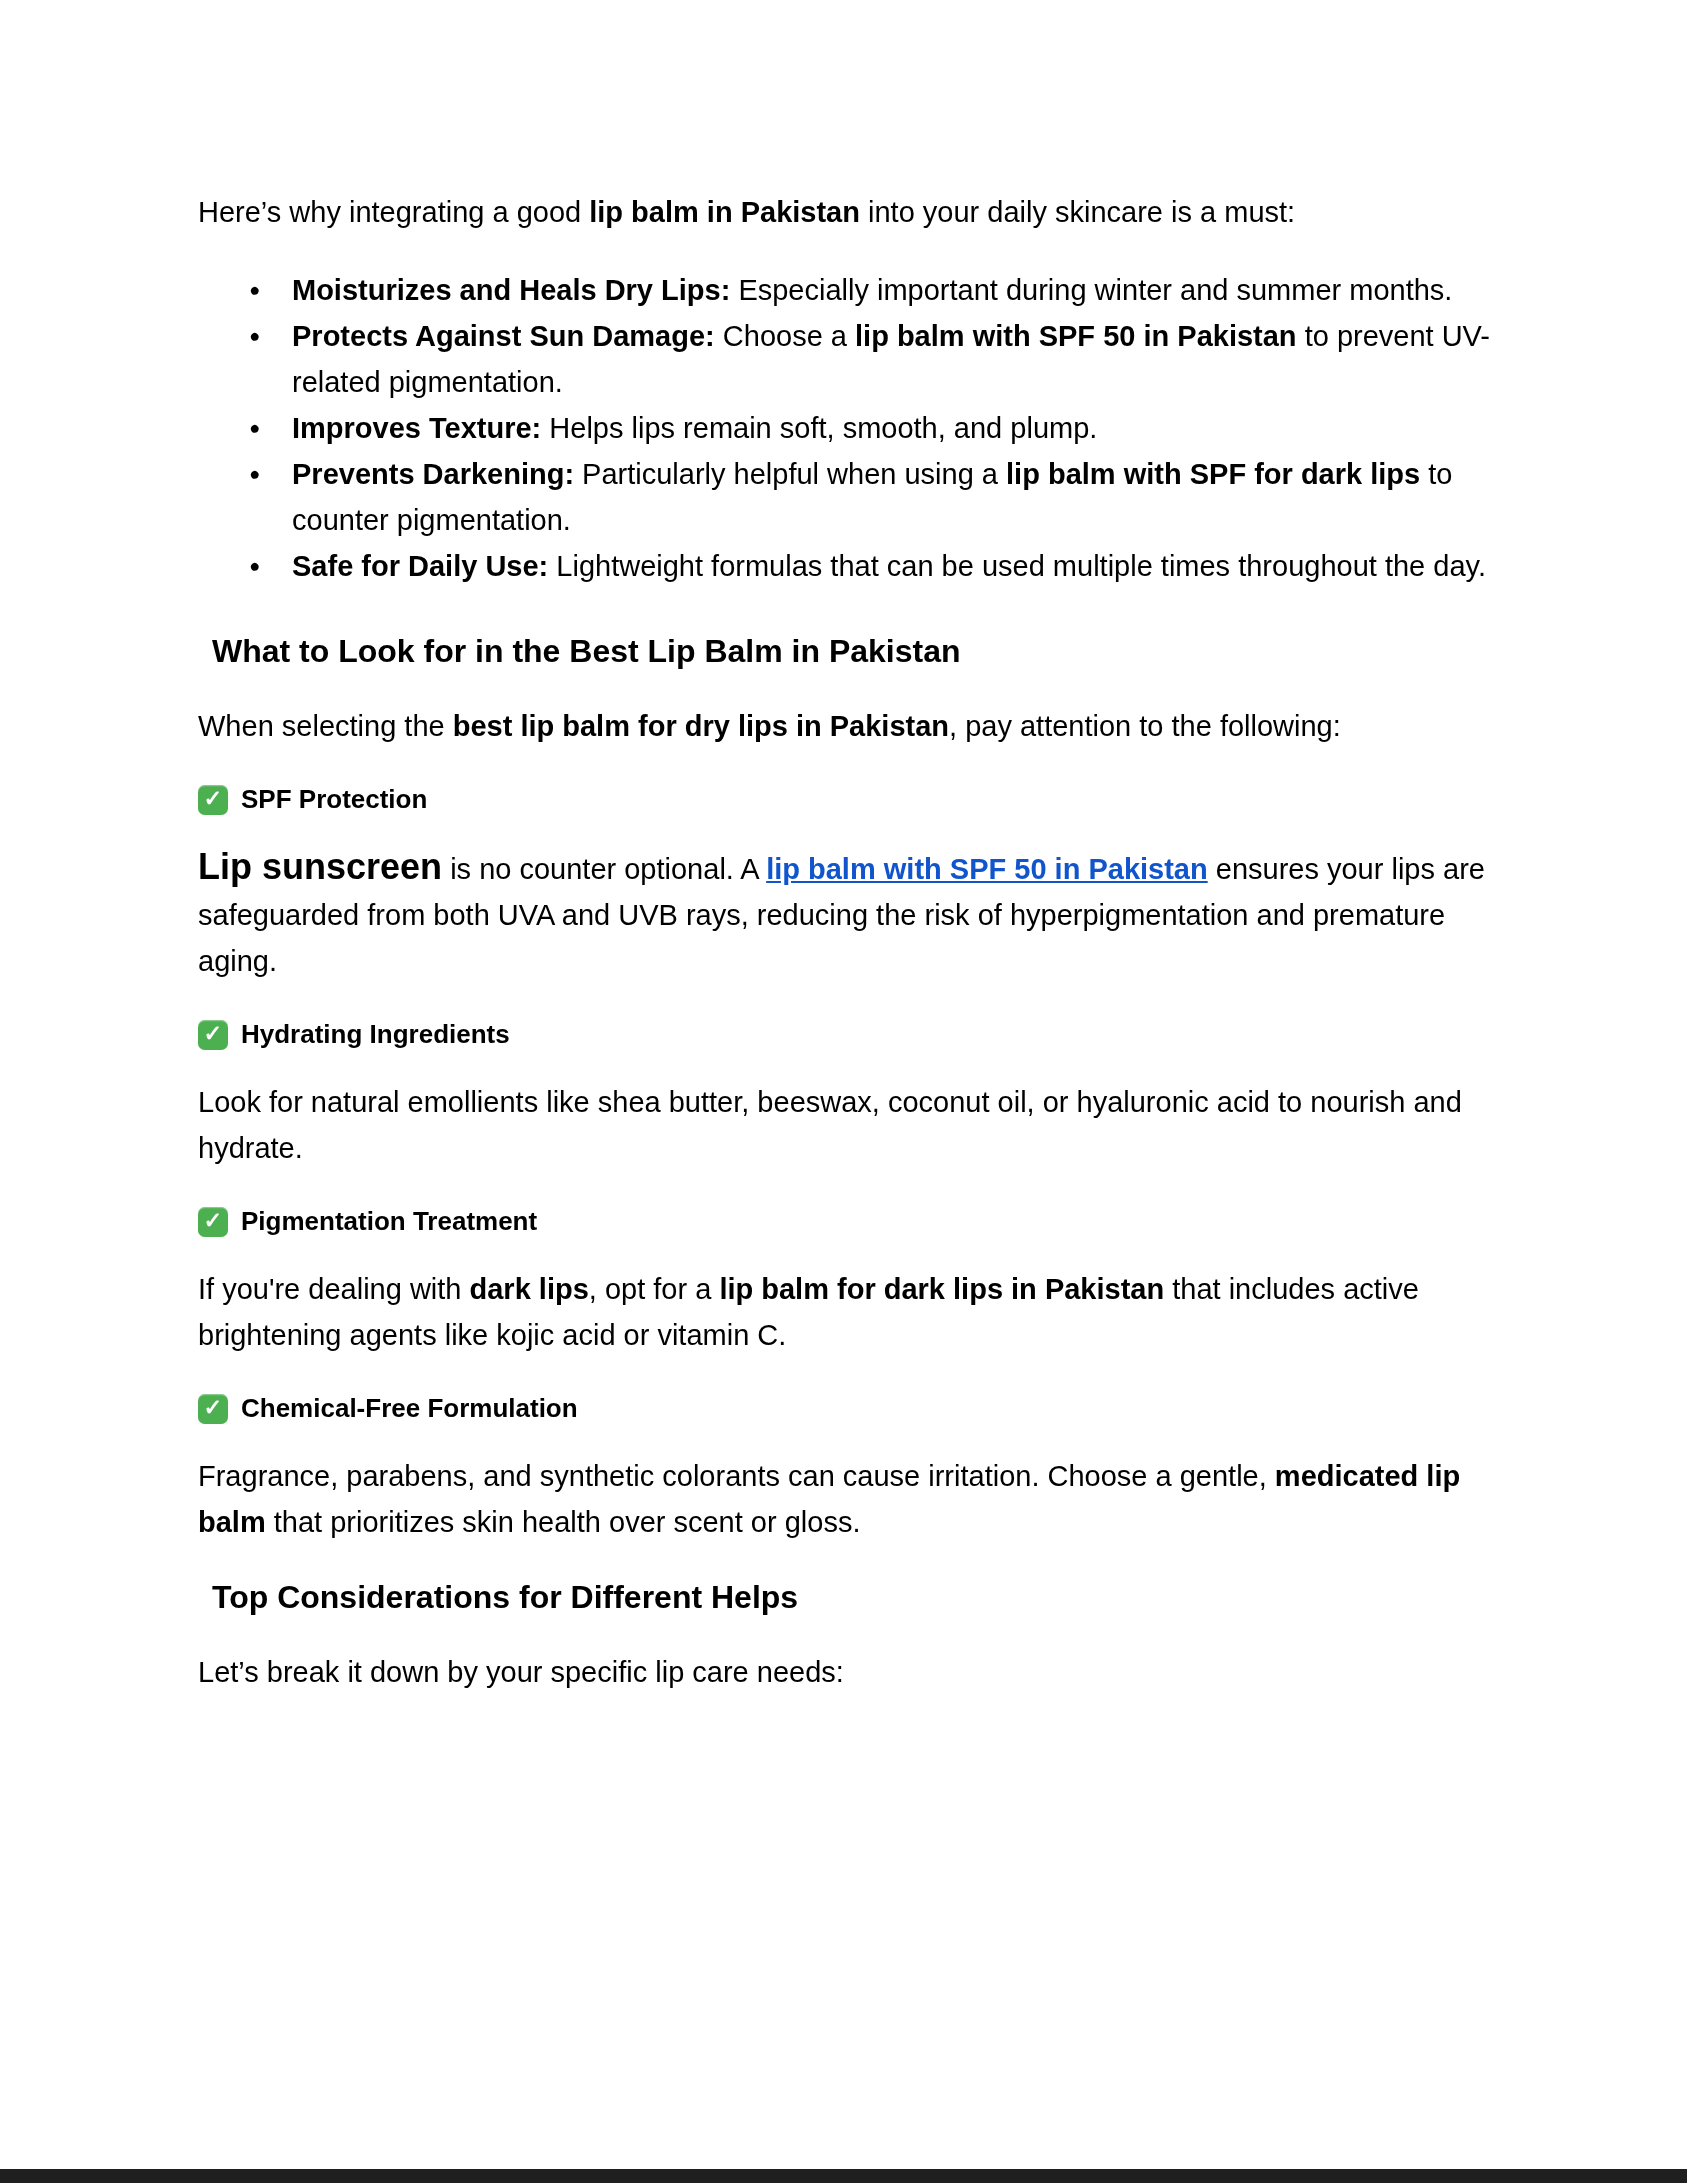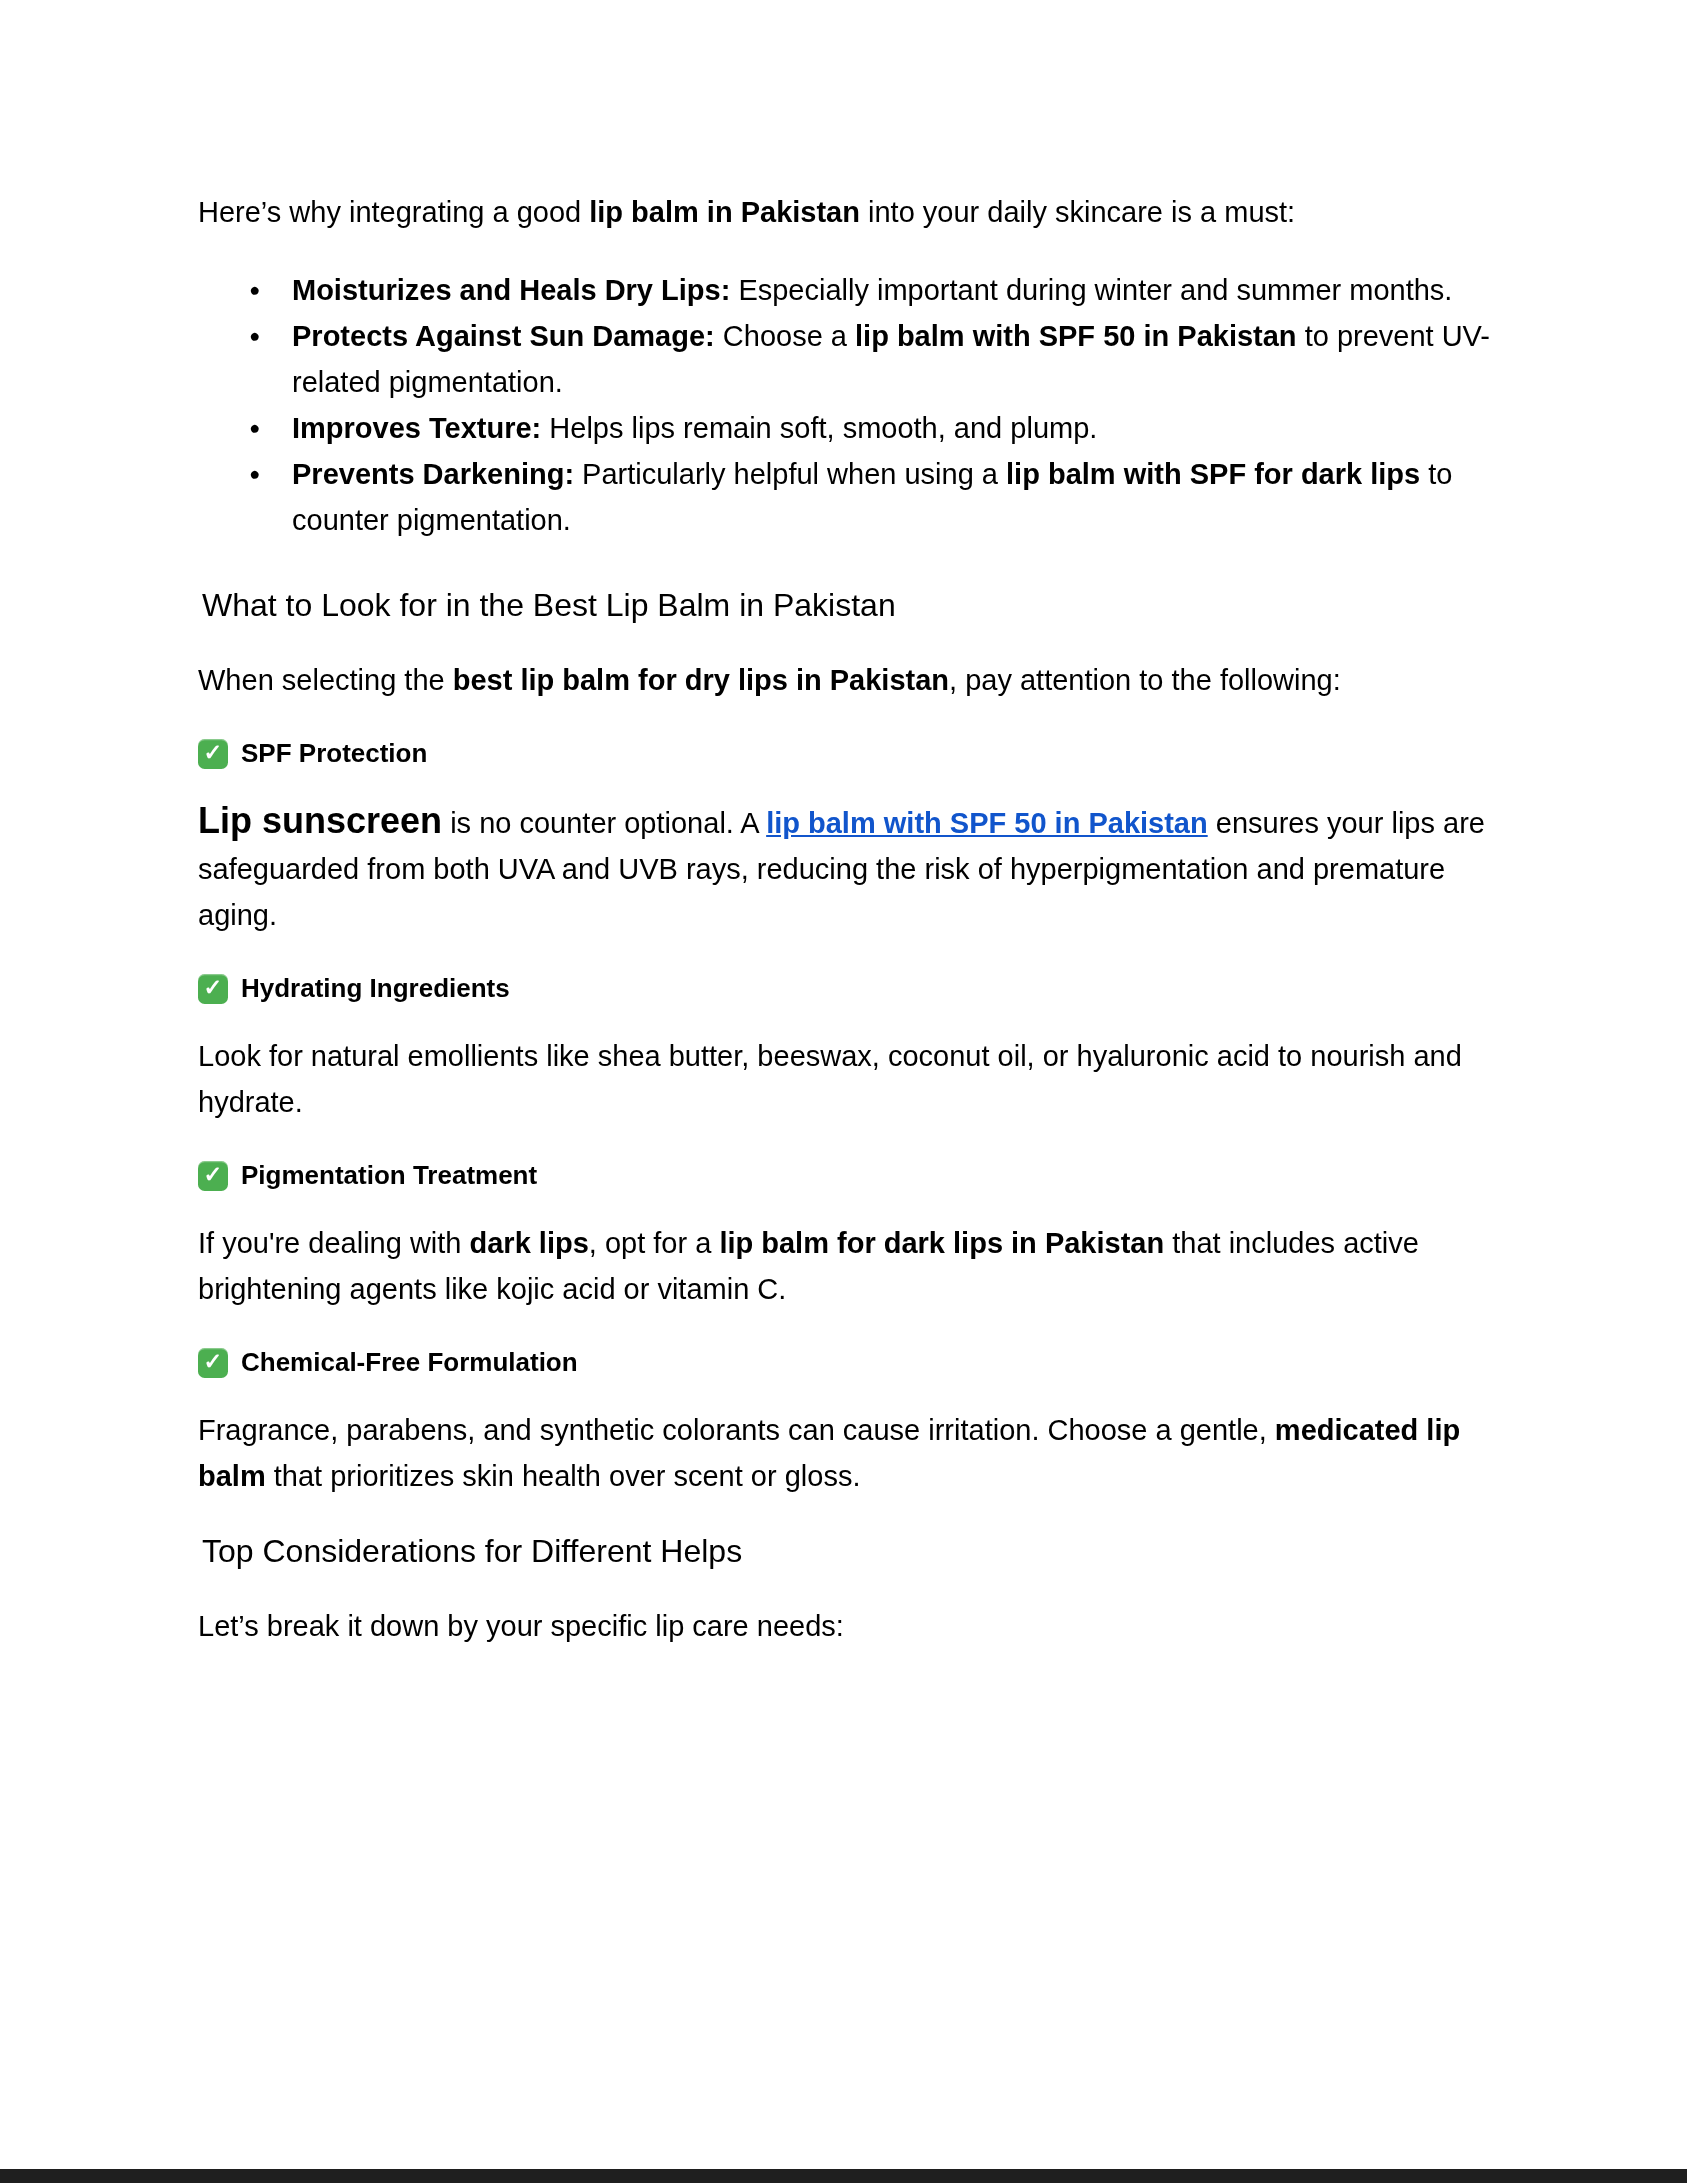--- a/index.html
+++ b/index.html
@@ -41,22 +41,22 @@
     left: 51px;
     top: 0;
     font-size: 18.5px;
     line-height: 46px;
     color: #000;
   }
 
   h2.section-heading {
     font-size: 32px;
     line-height: 40px;
-    font-weight: normal;
-    margin: 13px 0 32px 4px;
+    font-weight: bold;
+    margin: 13px 0 32px 14px;
   }
 
   .check-heading {
     display: flex;
     align-items: center;
     gap: 13px;
     margin: 0 0 26px 0;
     height: 37px;
   }
   .check-icon {
@@ -101,20 +101,21 @@
 
 <div class="doc">
 
   <p class="body-p"><span>Here’s why integrating a good </span><span class="b">lip balm in Pakistan</span><span> into your daily skincare is a must:</span></p>
 
   <ul class="benefits">
     <li><span class="b">Moisturizes and Heals Dry Lips:</span><span> Especially important during winter and summer months.</span></li>
     <li><span class="b">Protects Against Sun Damage:</span><span> Choose a </span><span class="b">lip balm with SPF 50 in Pakistan</span><span> to prevent UV-related pigmentation.</span></li>
     <li><span class="b">Improves Texture:</span><span> Helps lips remain soft, smooth, and plump.</span></li>
     <li><span class="b">Prevents Darkening:</span><span> Particularly helpful when using a </span><span class="b">lip balm with SPF for dark lips</span><span> to counter pigmentation.</span></li>
+    <li><span class="b">Safe for Daily Use:</span><span> Lightweight formulas that can be used multiple times throughout the day.</span></li>
   </ul>
 
   <h2 class="section-heading">What to Look for in the Best Lip Balm in Pakistan</h2>
 
   <p class="body-p"><span>When selecting the </span><span class="b">best lip balm for dry lips in Pakistan</span><span>, pay attention to the following:</span></p>
 
   <div class="check-heading">
     <span class="check-icon">
         <span class="tick">✓</span>
       </span>

